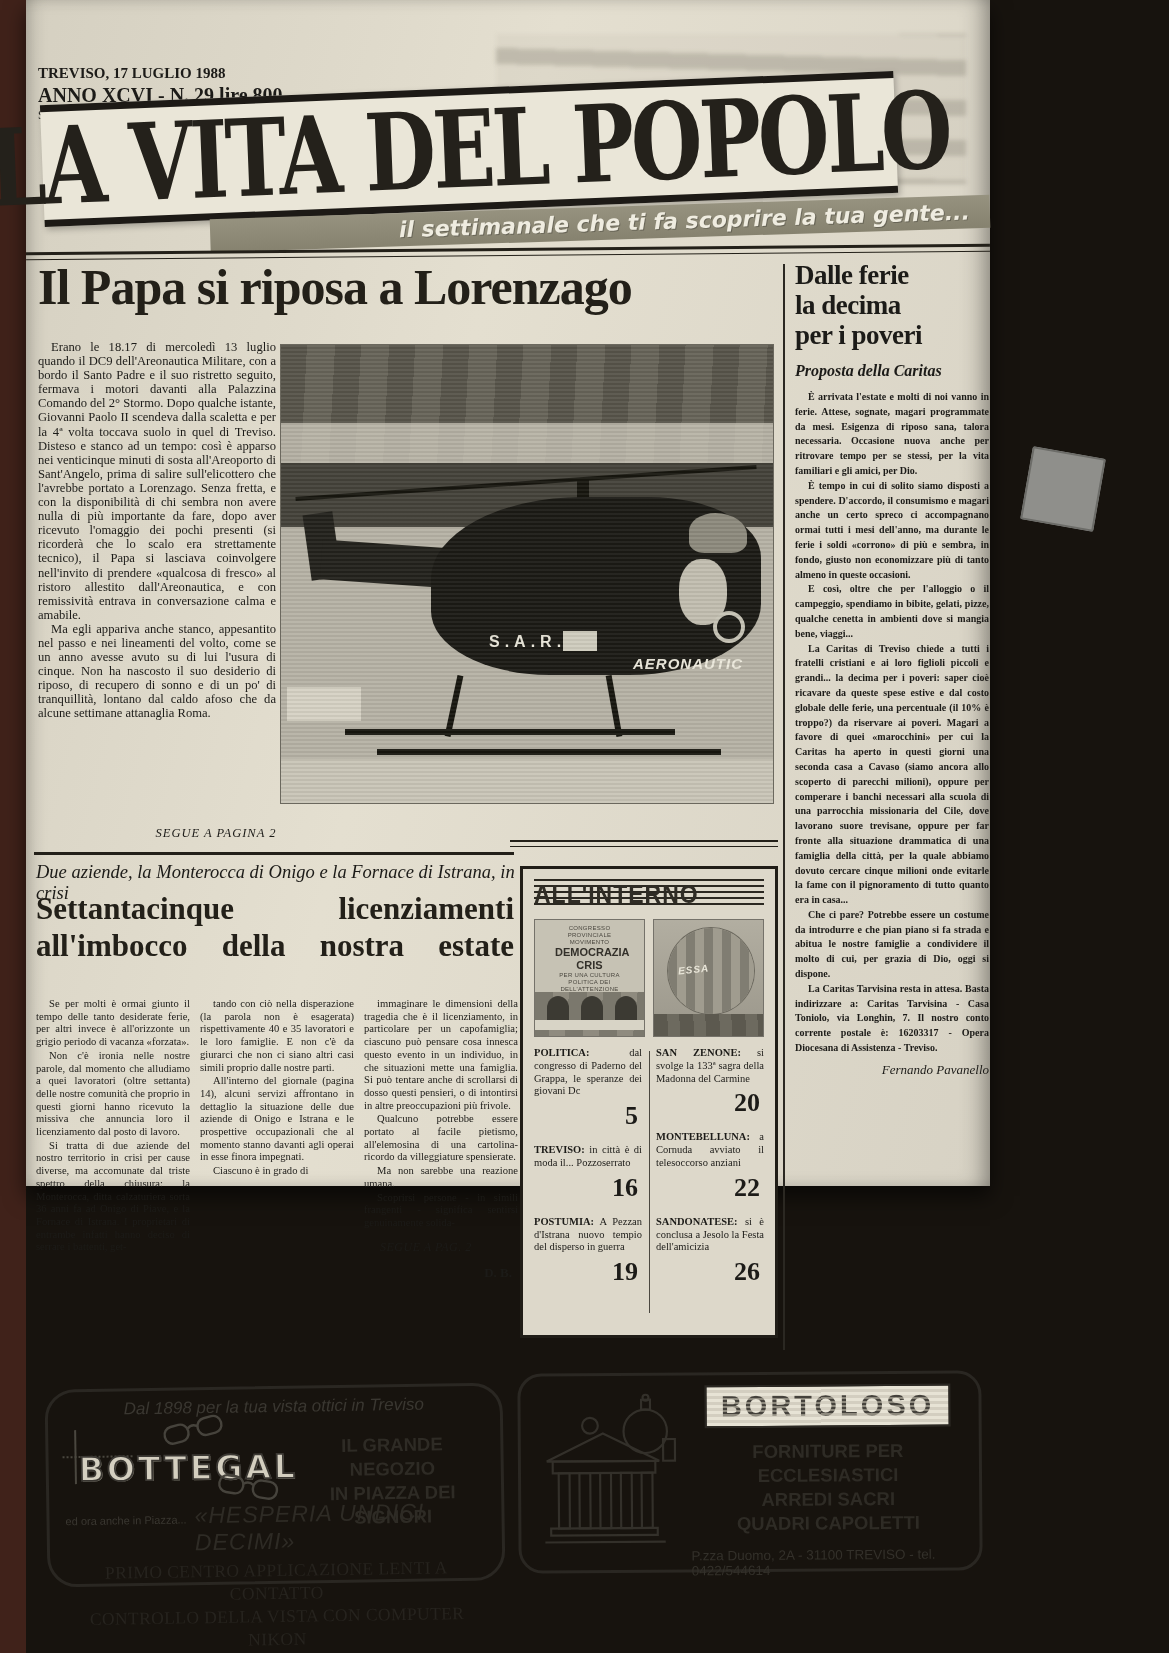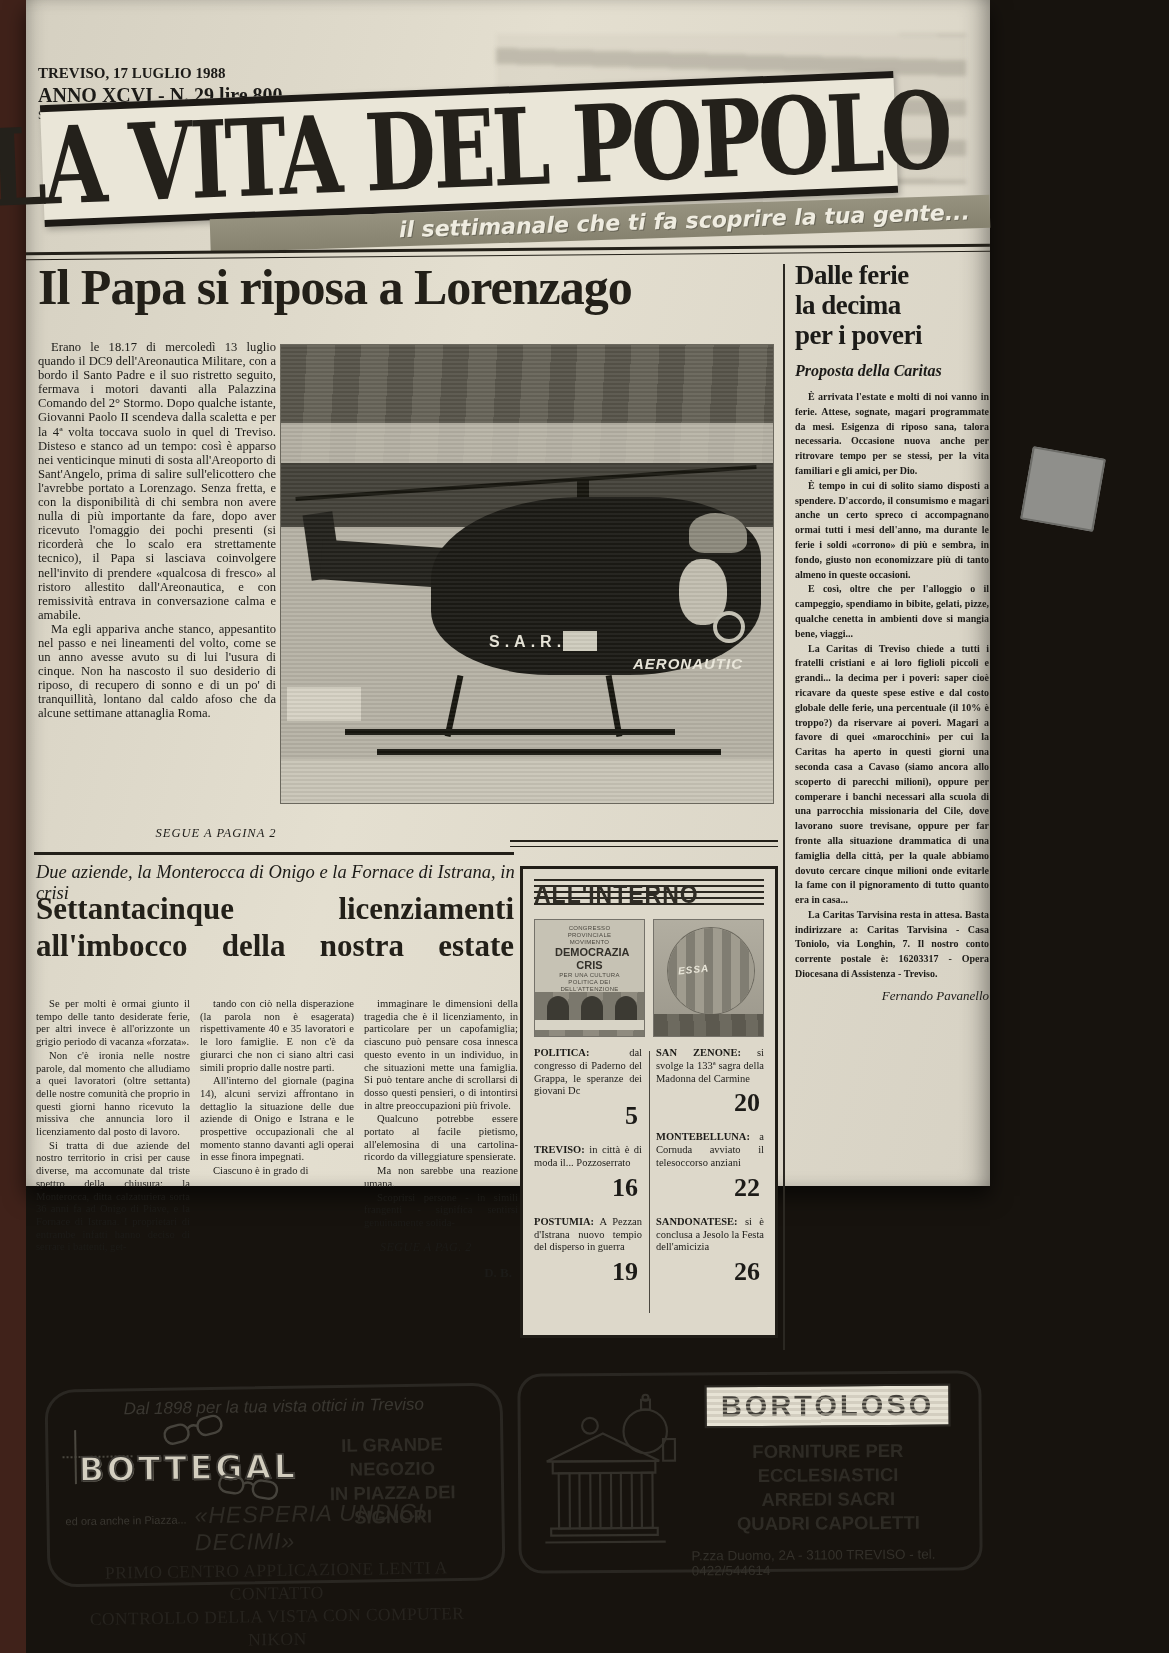--- a/index.html
+++ b/index.html
@@ -221,20 +221,21 @@
       <div>Dalle ferie</div>
       <div>la decima</div>
       <div>per i poveri</div>
     </div>
     <div class="car-sub">Proposta della Caritas</div>
     <div class="car-body">
       <p>È arrivata l'estate e molti di noi vanno in ferie. Attese, sognate, magari programmate da mesi. Esigenza di riposo sana, talora necessaria. Occasione nuova anche per ritrovare tempo per se stessi, per la vita familiari e gli amici, per Dio.</p>
       <p>È tempo in cui di solito siamo disposti a spendere. D'accordo, il consumismo e magari anche un certo spreco ci accompagnano ormai tutti i mesi dell'anno, ma durante le ferie i soldi «corrono» di più e sembra, in fondo, giusto non economizzare più di tanto almeno in queste occasioni.</p>
       <p>E così, oltre che per l'alloggio o il campeggio, spendiamo in bibite, gelati, pizze, qualche cenetta in ambienti dove si mangia bene, viaggi...</p>
       <p>La Caritas di Treviso chiede a tutti i fratelli cristiani e ai loro figlioli piccoli e grandi... la decima per i poveri: saper cioè ricavare da queste spese estive e dal costo globale delle ferie, una percentuale (il 10% è troppo?) da riservare ai poveri. Magari a favore di quei «marocchini» per cui la Caritas ha aperto in questi giorni una seconda casa a Cavaso (siamo ancora allo scoperto di parecchi milioni), oppure per comperare i banchi necessari alla scuola di una parrocchia missionaria del Cile, dove lavorano suore trevisane, oppure per far fronte alla situazione drammatica di una famiglia della città, per la quale abbiamo dovuto cercare cinque milioni onde evitarle la fame con il pignoramento di tutto quanto era in casa...</p>
+      <p>Che ci pare? Potrebbe essere un costume da introdurre e che pian piano si fa strada e abitua le nostre famiglie a condividere il molto di cui, per grazia di Dio, oggi si dispone.</p>
       <p>La Caritas Tarvisina resta in attesa. Basta indirizzare a: Caritas Tarvisina - Casa Toniolo, via Longhin, 7. Il nostro conto corrente postale è: 16203317 - Opera Diocesana di Assistenza - Treviso.</p>
     </div>
     <div class="car-byline">Fernando Pavanello</div>
   </div>
 
   <div class="abs rule-left"></div>
   <div class="abs rule-right"></div>
   <div class="abs jobs-headline">
     <div>Settantacinque licenziamenti</div>
     <div>all'imbocco della nostra estate</div>

